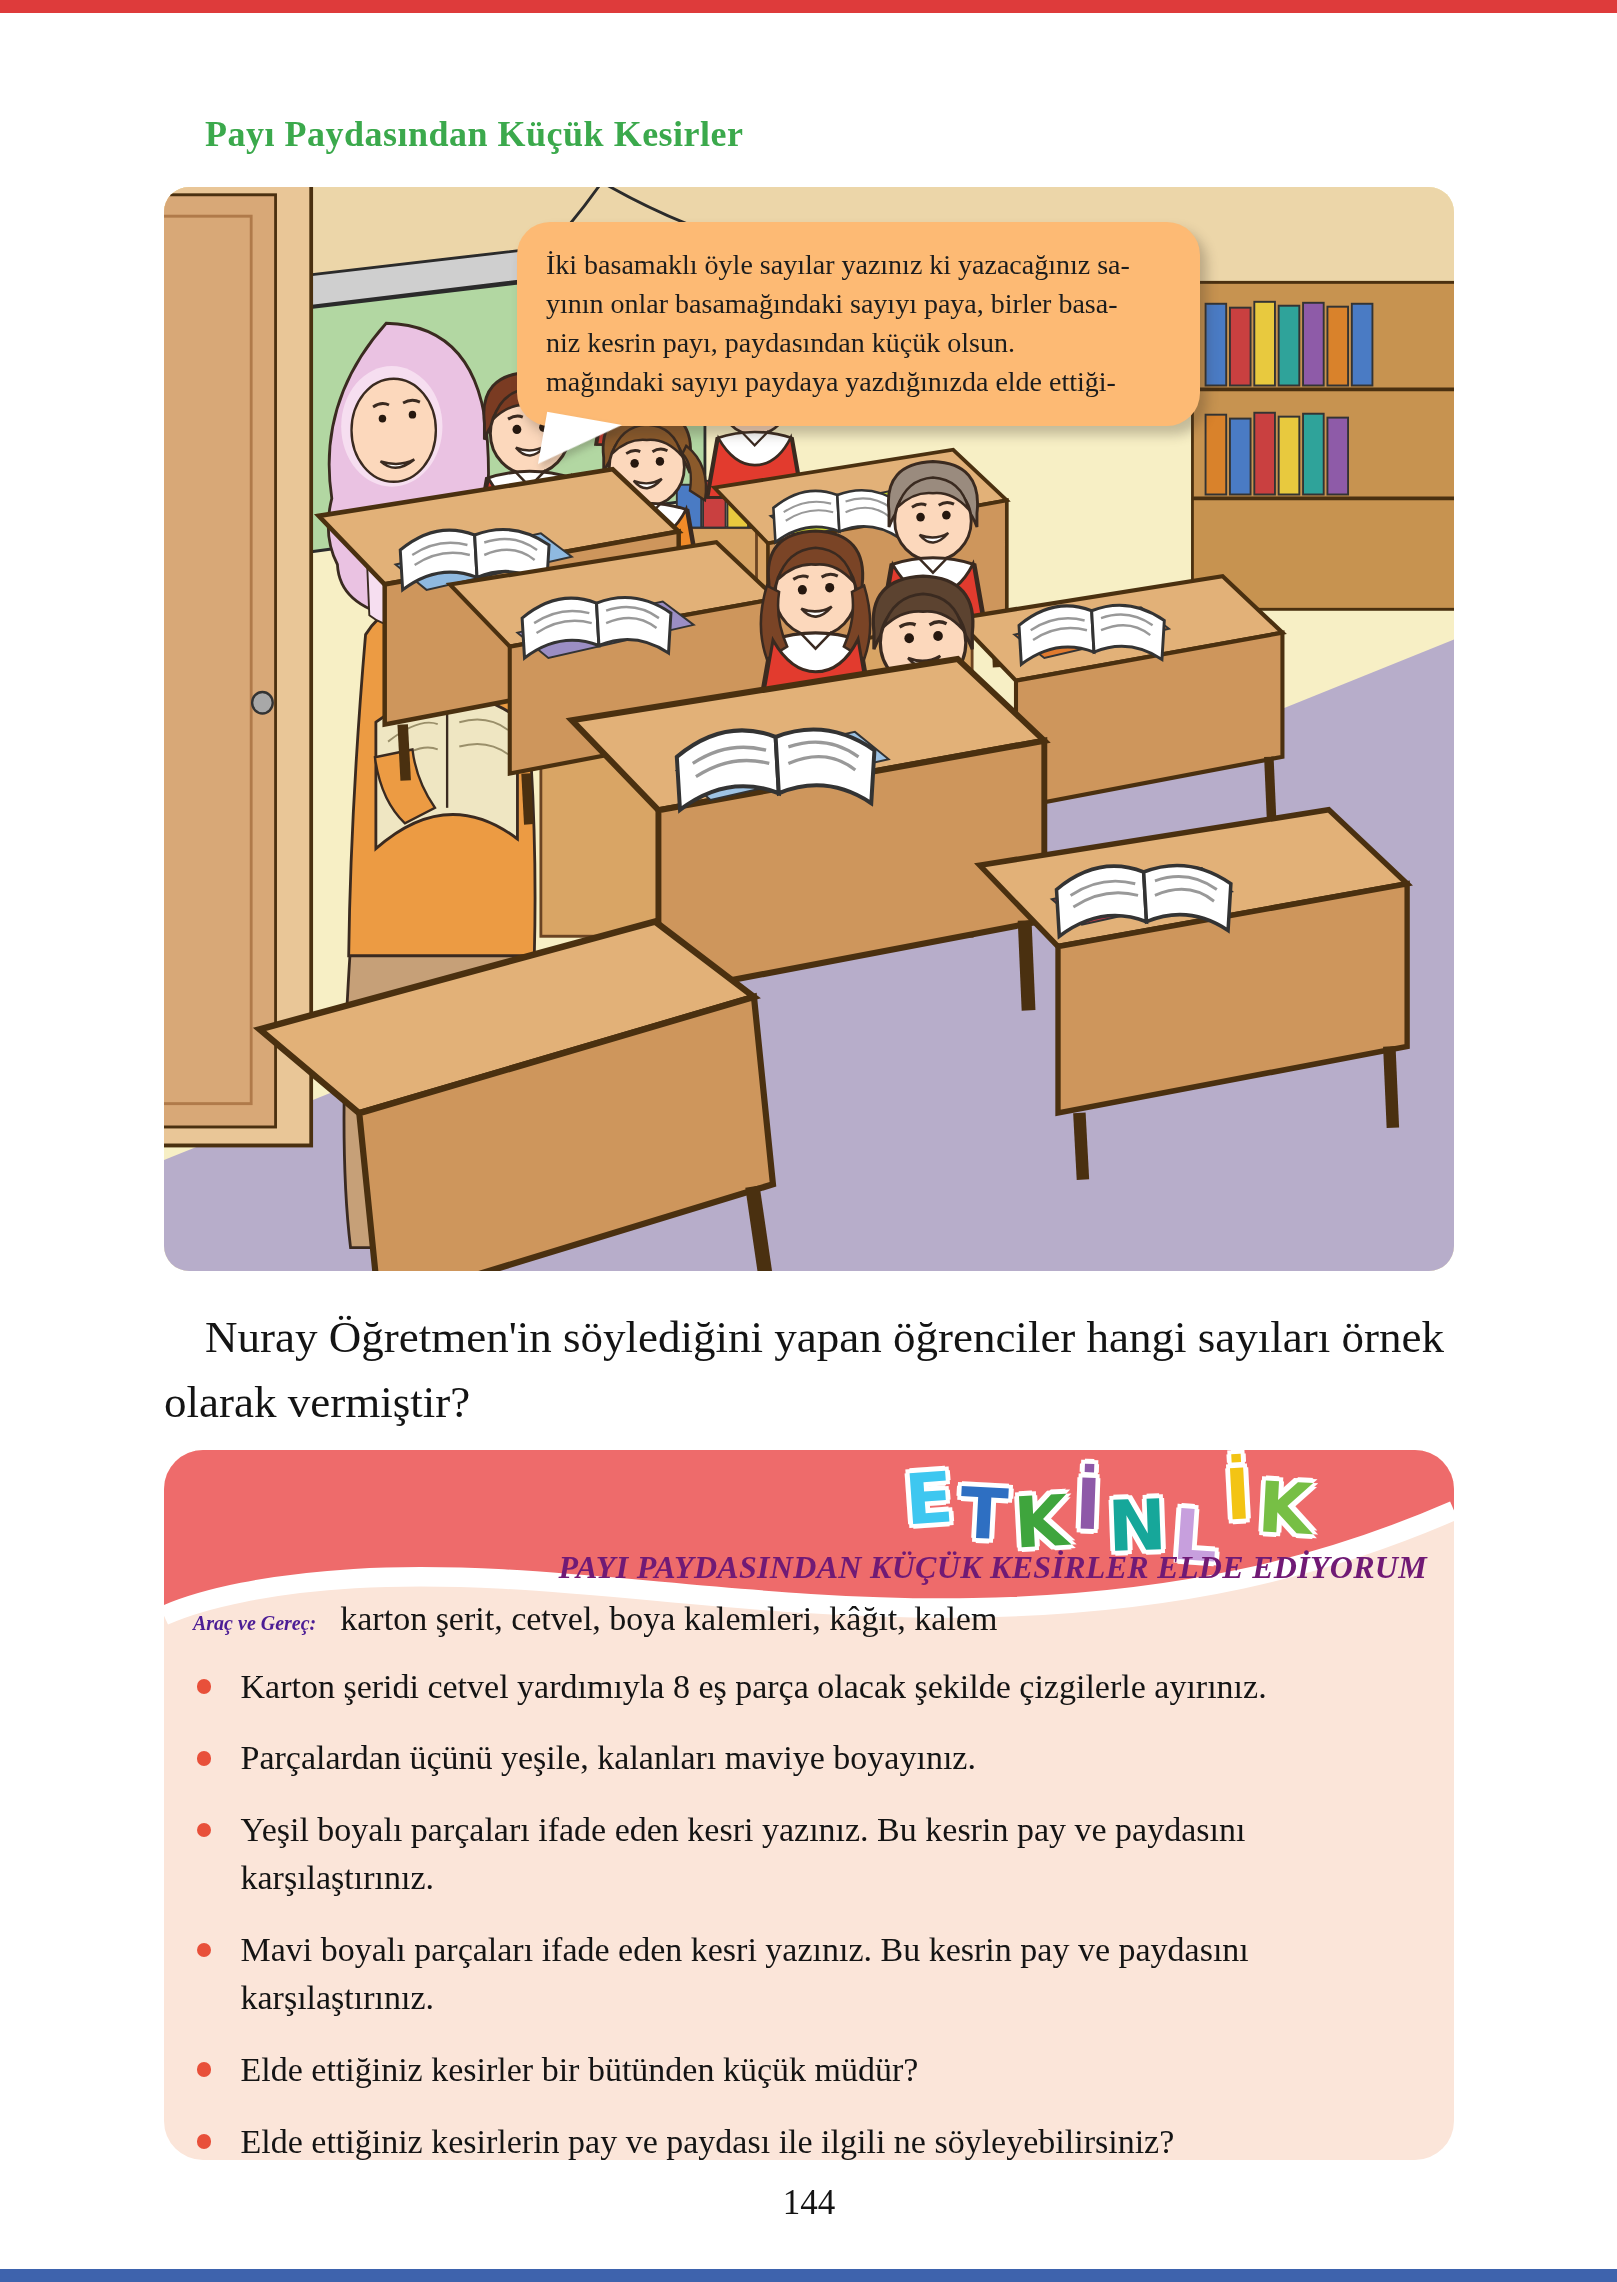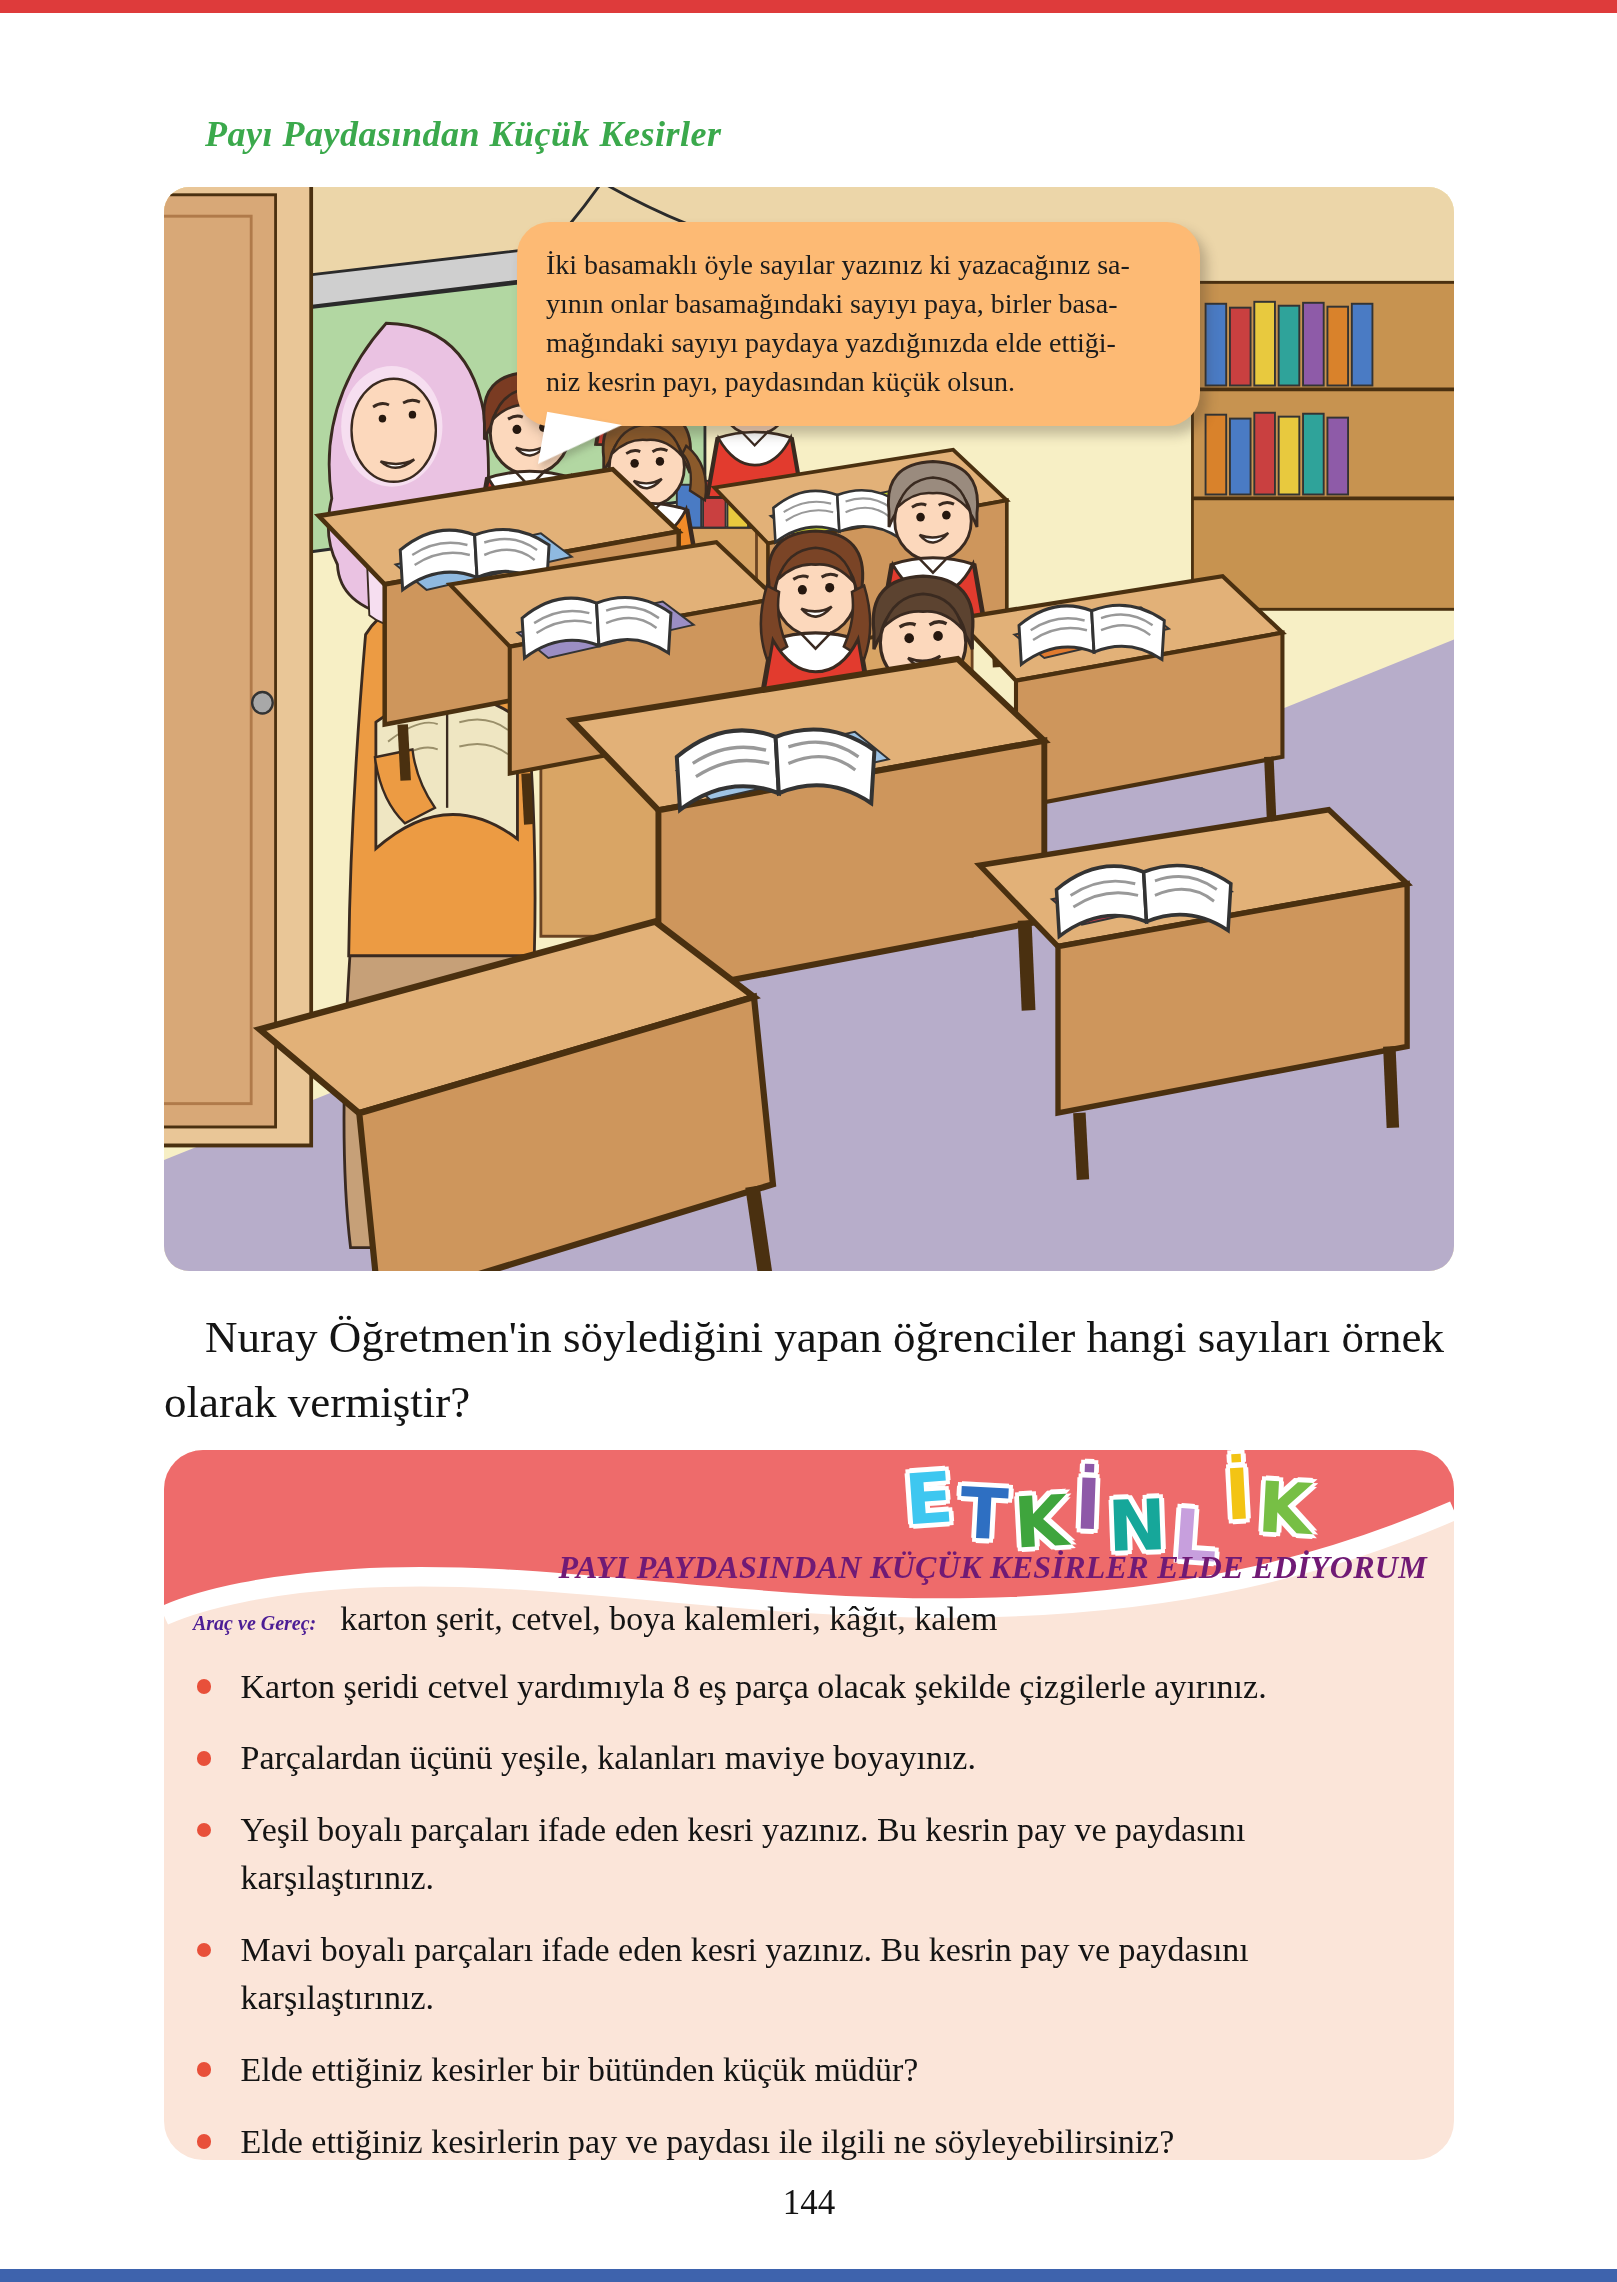--- a/index.html
+++ b/index.html
@@ -2,21 +2,21 @@
 <html lang="tr"><head>
 <meta charset="utf-8">
 <style>
   html,body{margin:0;padding:0;background:#ffffff;}
   .page{position:relative;width:1618px;height:2282px;background:#ffffff;overflow:hidden;
         font-family:"Liberation Serif","DejaVu Serif",serif;color:#141414;}
   .edge-bar{position:absolute;left:0;right:0;height:12.7px;}
   .edge-bar.top{top:0;background:#DE3B3B;}
   .edge-bar.bottom{bottom:0;background:#3E63AD;}
 
-  .heading{position:absolute;left:205px;top:113px;font-size:36px;font-weight:bold;font-style:italic;
+  .heading{position:absolute;left:205px;top:113px;font-size:36px;font-weight:bold;
            color:#3BA94C;letter-spacing:0.5px;}
 
   
   .illustration{position:absolute;left:164px;top:187px;width:1290px;height:1084px;
                 border-radius:25px;overflow:hidden;background:#F7EFC5;}
   .scene{position:absolute;inset:0;width:100%;height:100%;}
   .speech-bubble{position:absolute;left:353px;top:35px;width:683px;box-sizing:border-box;
                  background:#fdba74;border-radius:33px;padding:23.4px 27px 25px 29px;
                  box-shadow:6.8px 8.8px 11.7px rgba(60,50,40,.28);
                  font-size:28px;line-height:39px;color:#1c1c1c;}
@@ -247,22 +247,22 @@
         </g>
         <g transform="translate(148,810) rotate(-6)">
           <use href="#desk" transform="scale(2.2)"></use>
         </g>
       </g>
     </svg>
 
     <div class="speech-bubble">
       <div class="line">İki basamaklı öyle sayılar yazınız ki yazacağınız sa-</div>
       <div class="line">yının onlar basamağındaki sayıyı paya, birler basa-</div>
+      <div class="line">niz kesrin payı, paydasından küçük olsun.</div>
       <div class="line">mağındaki sayıyı paydaya yazdığınızda elde ettiği-</div>
-      <div class="line">niz kesrin payı, paydasından küçük olsun.</div>
       <div class="bubble-tail"></div>
     </div>
   </div>
 
   <div class="question">Nuray Öğretmen'in söylediğini yapan öğrenciler hangi sayıları örnek olarak vermiştir?</div>
 
   <div class="activity">
     <svg class="act-header" viewBox="0 0 1323 195" preserveAspectRatio="none">
       <rect width="1323" height="195" fill="#FBE5D9"></rect>
       <path d="M0,0 H1323 V62 C1190,120 1040,158 830,162 C590,166 390,120 195,132 C110,137 40,152 0,170 Z" fill="#EE6B6B"></path>

